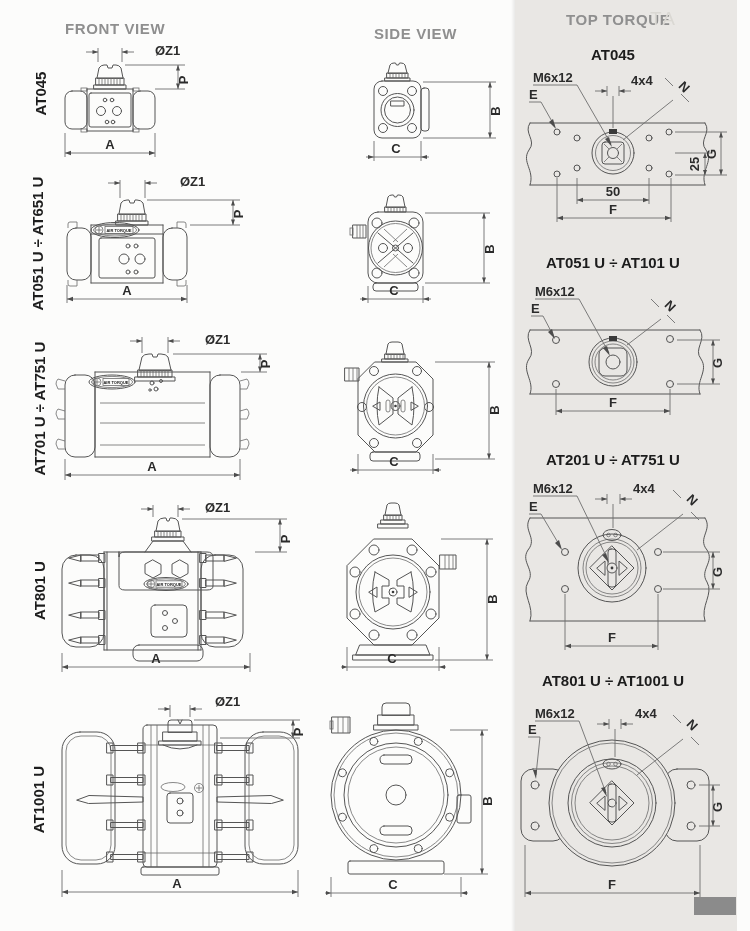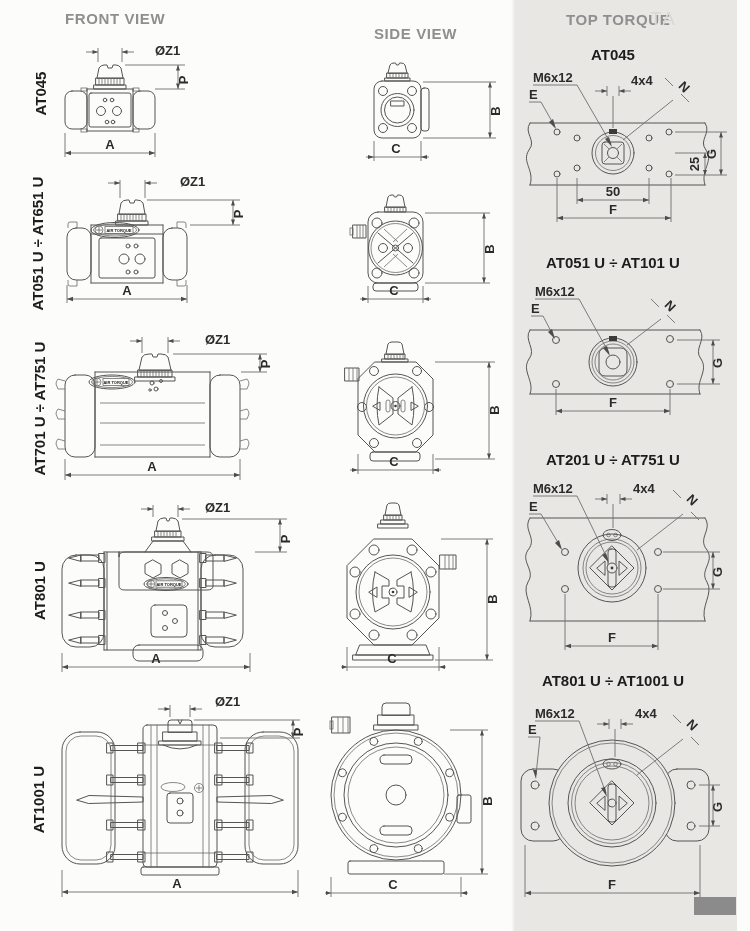--- a/index.html
+++ b/index.html
@@ -26,21 +26,21 @@
 </style>
 </head>
 <body>
 
 <div class="page">
 
   <div class="panel"></div>
   <div class="panel-edge"></div>
   <div class="footbar"></div>
 
-  <div class="hdr" style="left:65px;top:10px">FRONT VIEW</div>
+  <div class="hdr" style="left:65px;top:20px">FRONT VIEW</div>
   <div class="hdr" style="left:374px;top:25px">SIDE VIEW</div>
   <div class="hdr" style="left:566px;top:11px">TOP TORQUE</div>
   <div class="wm" style="left:650px;top:8px">TA</div>
 
   <div class="rowlabel" style="left:14px;top:85px;width:52px">AT045</div>
   <div class="rowlabel" style="left:-38px;top:235px;width:150px">AT051 U ÷ AT651 U</div>
   <div class="rowlabel" style="left:-36px;top:400px;width:150px">AT701 U ÷ AT751 U</div>
   <div class="rowlabel" style="left:4px;top:582px;width:70px">AT801 U</div>
   <div class="rowlabel" style="left:-1px;top:791px;width:78px">AT1001 U</div>
 

